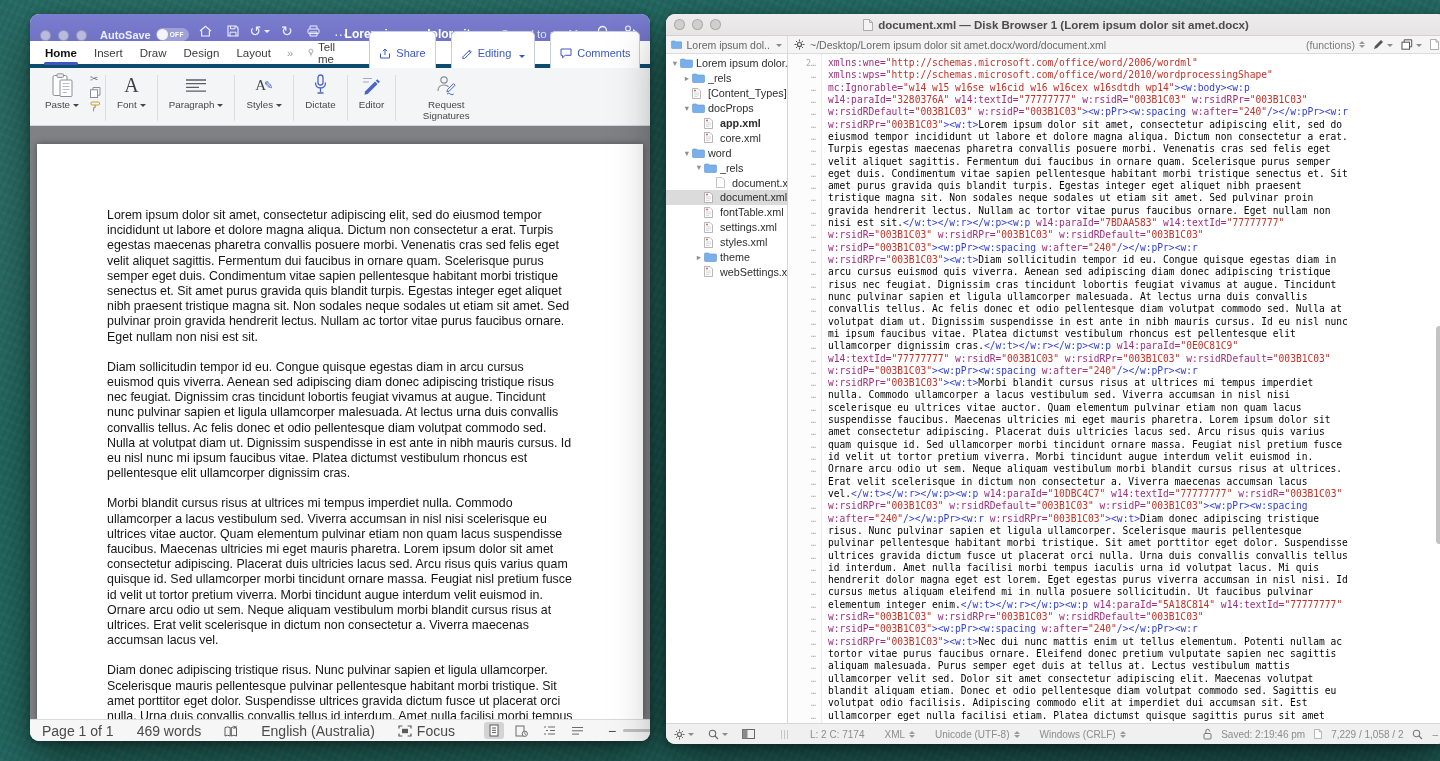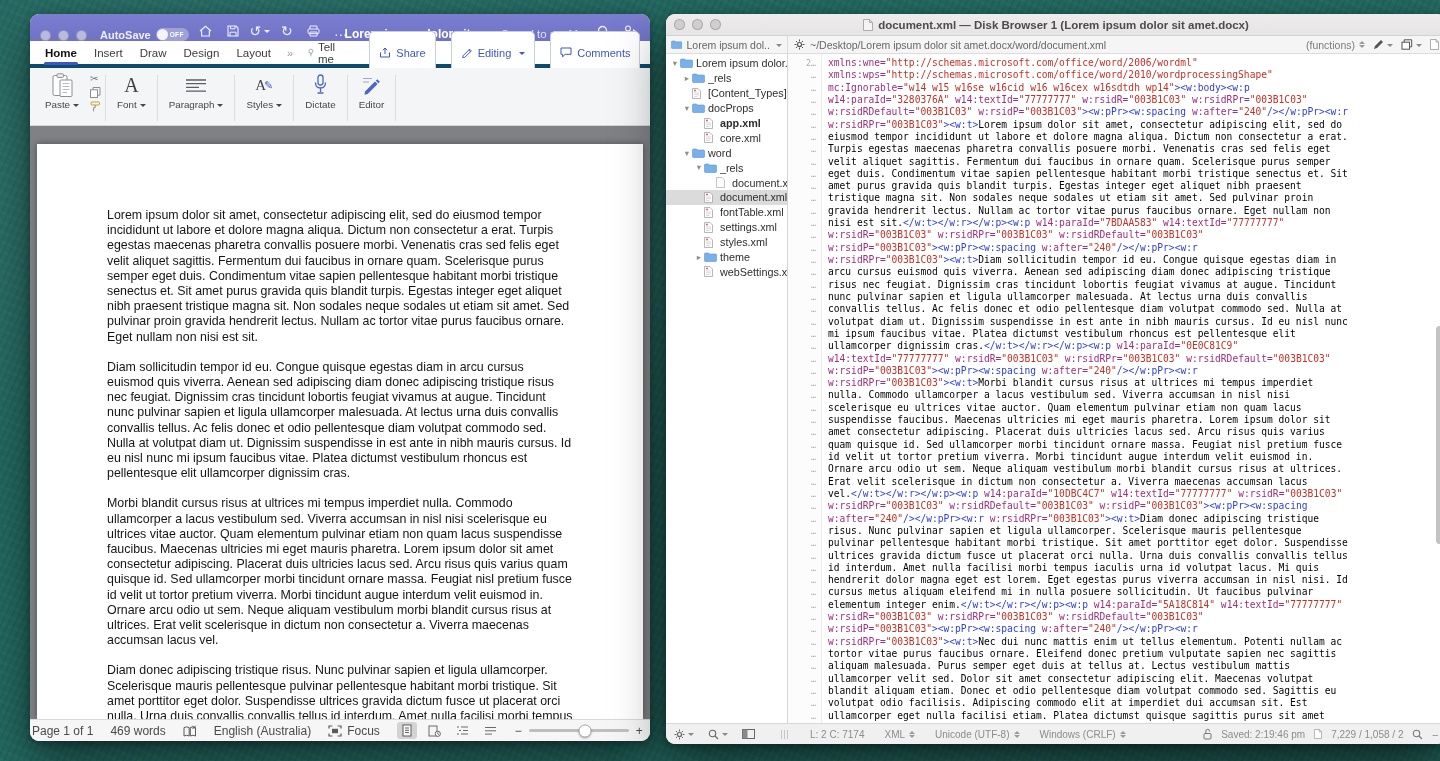--- a/index.html
+++ b/index.html
@@ -38,38 +38,38 @@
   .wd-doc-title{font-weight:bold;font-size:12px;color:#fff;white-space:nowrap}
   .wd-saved{font-size:11.5px;color:rgba(255,255,255,.78);white-space:nowrap}
 
   .wd-tabrow{height:27px;flex:0 0 27px;background:#fff;display:flex;align-items:center;padding:0 14px;gap:15px;font-size:11.5px;color:#3b3b3b;border-bottom:4px solid #0c4a6e}
   .wtab{position:relative;padding:5px 1px;cursor:default;white-space:nowrap}
   .wtab.active{font-weight:bold;color:#111}
   .wtab.active::after{content:"";position:absolute;left:0;right:0;bottom:-1px;height:2.5px;background:#3D57C2;border-radius:2px}
   .more-tabs{color:#9a9a9a;font-size:11px}
   .tellme{display:flex;align-items:center;gap:4px;color:#3b3b3b}
   .tabrow-spacer{flex:1}
-  .wd-btn{display:flex;align-items:center;gap:5px;border:1px solid #C9CEDC;border-radius:5px;padding:15px 9px;font-size:11px;color:#3D57C2;background:#fff;white-space:nowrap}
+  .wd-btn{display:flex;align-items:flex-end;gap:5px;border:1px solid #C9CEDC;border-radius:5px;padding:15px 9px;font-size:11px;color:#3D57C2;background:#fff;white-space:nowrap}
 
   .wd-ribbon{height:58px;flex:0 0 58px;background:#F4F5F7;border-bottom:1px solid #D6D6D6;display:flex;align-items:stretch;padding:3px 6px 0}
   .rgroup{display:flex;flex-direction:column;align-items:center;justify-content:flex-start;padding:0 9px;gap:1px}
   .ricon{height:28px;display:flex;align-items:center;justify-content:center}
   .rlabel{font-size:9.8px;color:#474747;display:flex;align-items:center;text-align:center;line-height:10.5px;max-width:78px}
   .rdiv{width:1px;background:#DDDDDE;margin:4px 2px}
   .smallcol{display:flex;flex-direction:column;justify-content:flex-start;gap:3px;padding:2px 2px 0}
   .smallcol .si{height:11px;display:flex;align-items:center;color:#6a6f76;font-size:10px}
   .bigA{font-size:20px;color:#3f4147;font-family:"Liberation Serif",serif;line-height:1}
   .styleA{font-size:15px;color:#3f4147;font-family:"Liberation Serif",serif}
   .stylePen{font-size:11px;color:#4A66C8;margin-left:-2px}
 
   .wd-docarea{flex:1;background:#7F8184;display:flex;justify-content:center;overflow:hidden}
   .page{width:606px;background:#fff;margin-top:18px;box-shadow:0 0 7px rgba(0,0,0,.4);padding:64px 70px 0;overflow:hidden}
   .page p{font-size:12.4px;line-height:15.2px;color:#151515;margin-bottom:15px}
 
-  .wd-status{height:22px;flex:0 0 22px;background:#F6F6F6;border-top:1px solid #D9D9D9;display:flex;align-items:center;padding:0 2px;font-size:12px;color:#4a4a4a;gap:0}
+  .wd-status{height:22px;flex:0 0 22px;background:#F6F6F6;border-top:1px solid #D9D9D9;display:flex;align-items:center;padding:0 12px;font-size:14px;color:#4a4a4a;gap:6px}
   .ws-item{margin-right:17px;white-space:nowrap;display:flex;align-items:center;gap:5px}
   .viewicons{display:flex;align-items:center;gap:8px;margin-right:14px}
   .vi{width:20px;height:17px;display:flex;align-items:center;justify-content:center;border-radius:3px}
   .vi.active{background:#D3D3D3}
   .zoomctl{display:flex;align-items:center;gap:7px;margin-right:10px}
   .ztrack{width:100px;height:3px;background:#BFBFBF;border-radius:2px;position:relative}
   .zknob{position:absolute;left:56%;top:50%;transform:translate(-50%,-50%);width:13px;height:13px;border-radius:50%;background:#fff;border:1px solid #ABABAB;box-shadow:0 1px 2px rgba(0,0,0,.3)}
 
   
   #bb-win{left:666px;top:14px;width:780px;height:730px}
@@ -299,20 +299,33 @@
             <path d="M2 3.5 h9 M2 7 h6" stroke="#9AA6D8" stroke-width="1.2"></path>
             <path d="M4 16.5 14 6.5 l2.6 2.6 L6.6 19.1 3.5 19.8z" fill="#4A66C8"></path>
             <path d="M14.8 5.7 l1.5-1.5 2.6 2.6 -1.5 1.5z" fill="#4A66C8"></path>
           </svg>
       </span>
       <span class="rlabel">
           <span>Editor</span>
         </span>
     </div>
     <div class="rdiv"></div>
+    <div class="rgroup">
+      <span class="ricon">
+        <svg class="ic" width="21" height="21" viewBox="0 0 21 21">
+            <circle cx="8" cy="5" r="3.2" fill="none" stroke="#8A8F96" stroke-width="1.2"></circle>
+            <path d="M2 16 q0-6 6-6 q3 0 4.6 1.8" fill="none" stroke="#8A8F96" stroke-width="1.2"></path>
+            <path d="M11.5 14.6 l6-6 1.6 1.6 -6 6 -2.2.6z" fill="none" stroke="#4A66C8"></path>
+            <path d="M11 19 q1.7-1.7 3.3 0 q1.7 1.7 3.4 0" fill="none" stroke="#4A66C8"></path>
+          </svg>
+      </span>
+      <span class="rlabel">
+          <span>Request Signatures</span>
+        </span>
+    </div>
   </div>
 
   <div class="wd-docarea">
     <div class="page">
         <p>Lorem ipsum dolor sit amet, consectetur adipiscing elit, sed do eiusmod tempor incididunt ut labore et dolore magna aliqua. Dictum non consectetur a erat. Turpis egestas maecenas pharetra convallis posuere morbi. Venenatis cras sed felis eget velit aliquet sagittis. Fermentum dui faucibus in ornare quam. Scelerisque purus semper eget duis. Condimentum vitae sapien pellentesque habitant morbi tristique senectus et. Sit amet purus gravida quis blandit turpis. Egestas integer eget aliquet nibh praesent tristique magna sit. Non sodales neque sodales ut etiam sit amet. Sed pulvinar proin gravida hendrerit lectus. Nullam ac tortor vitae purus faucibus ornare. Eget nullam non nisi est sit.</p>
         <p>Diam sollicitudin tempor id eu. Congue quisque egestas diam in arcu cursus euismod quis viverra. Aenean sed adipiscing diam donec adipiscing tristique risus nec feugiat. Dignissim cras tincidunt lobortis feugiat vivamus at augue. Tincidunt nunc pulvinar sapien et ligula ullamcorper malesuada. At lectus urna duis convallis convallis tellus. Ac felis donec et odio pellentesque diam volutpat commodo sed. Nulla at volutpat diam ut. Dignissim suspendisse in est ante in nibh mauris cursus. Id eu nisl nunc mi ipsum faucibus vitae. Platea dictumst vestibulum rhoncus est pellentesque elit ullamcorper dignissim cras.</p>
         <p>Morbi blandit cursus risus at ultrices mi tempus imperdiet nulla. Commodo ullamcorper a lacus vestibulum sed. Viverra accumsan in nisl nisi scelerisque eu ultrices vitae auctor. Quam elementum pulvinar etiam non quam lacus suspendisse faucibus. Maecenas ultricies mi eget mauris pharetra. Lorem ipsum dolor sit amet consectetur adipiscing. Placerat duis ultricies lacus sed. Arcu risus quis varius quam quisque id. Sed ullamcorper morbi tincidunt ornare massa. Feugiat nisl pretium fusce id velit ut tortor pretium viverra. Morbi tincidunt augue interdum velit euismod in. Ornare arcu odio ut sem. Neque aliquam vestibulum morbi blandit cursus risus at ultrices. Erat velit scelerisque in dictum non consectetur a. Viverra maecenas accumsan lacus vel.</p>
         <p>Diam donec adipiscing tristique risus. Nunc pulvinar sapien et ligula ullamcorper. Scelerisque mauris pellentesque pulvinar pellentesque habitant morbi tristique. Sit amet porttitor eget dolor. Suspendisse ultrices gravida dictum fusce ut placerat orci nulla. Urna duis convallis convallis tellus id interdum. Amet nulla facilisi morbi tempus iaculis urna id volutpat lacus. Mi quis hendrerit dolor magna eget est lorem. Eget egestas purus viverra accumsan in nisl nisi. Id cursus metus aliquam eleifend mi in nulla posuere sollicitudin. Ut faucibus pulvinar elementum integer enim.</p>
       </div>
   </div>

